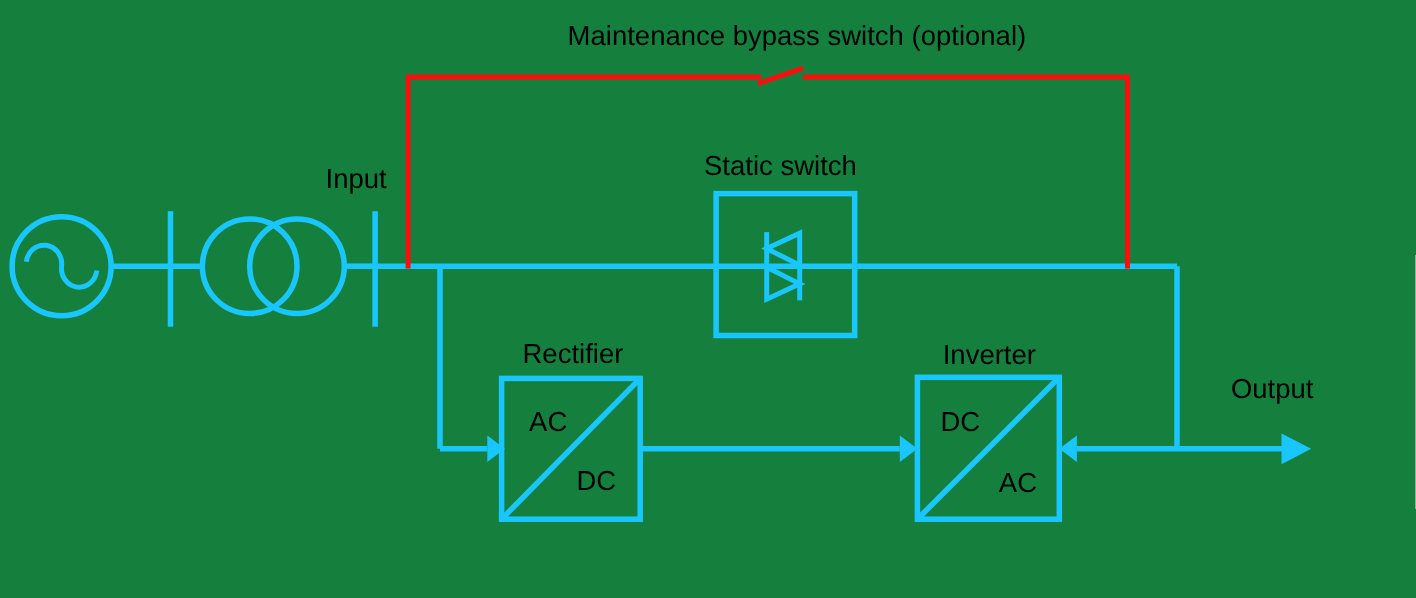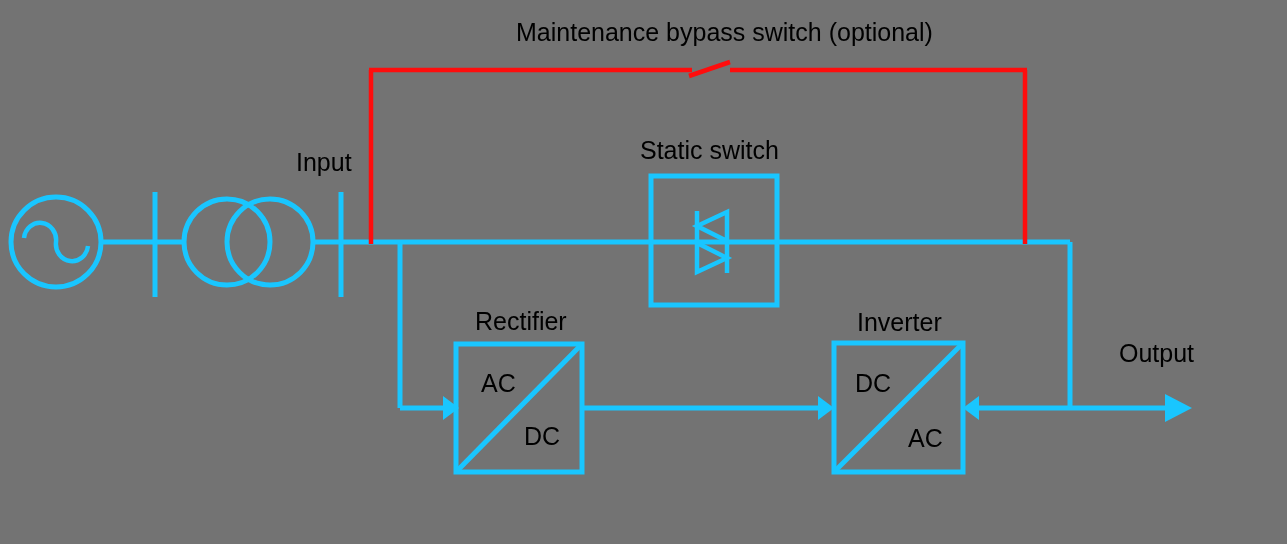--- a/index.html
+++ b/index.html
@@ -10,21 +10,21 @@
   body {
     width: 1287px;
     height: 544px;
     font-family: "Liberation Sans", sans-serif;
     overflow: hidden;
   }
   #diagram-root {
     position: relative;
     width: 1287px;
     height: 544px;
-    background: #737373;
+    background: #15803d;
   }
   svg#ups-diagram {
     display: block;
     width: 1287px;
     height: 544px;
   }
   .wire       { stroke: #19C6FF; stroke-width: 5; fill: none; stroke-linecap: butt; }
   .shape      { stroke: #19C6FF; stroke-width: 5; fill: none; }
   .shape-thin { stroke: #19C6FF; stroke-width: 4.5; fill: none; }
   .bypass     { stroke: #FE0D0D; stroke-width: 4.5; fill: none; stroke-linecap: butt; }

